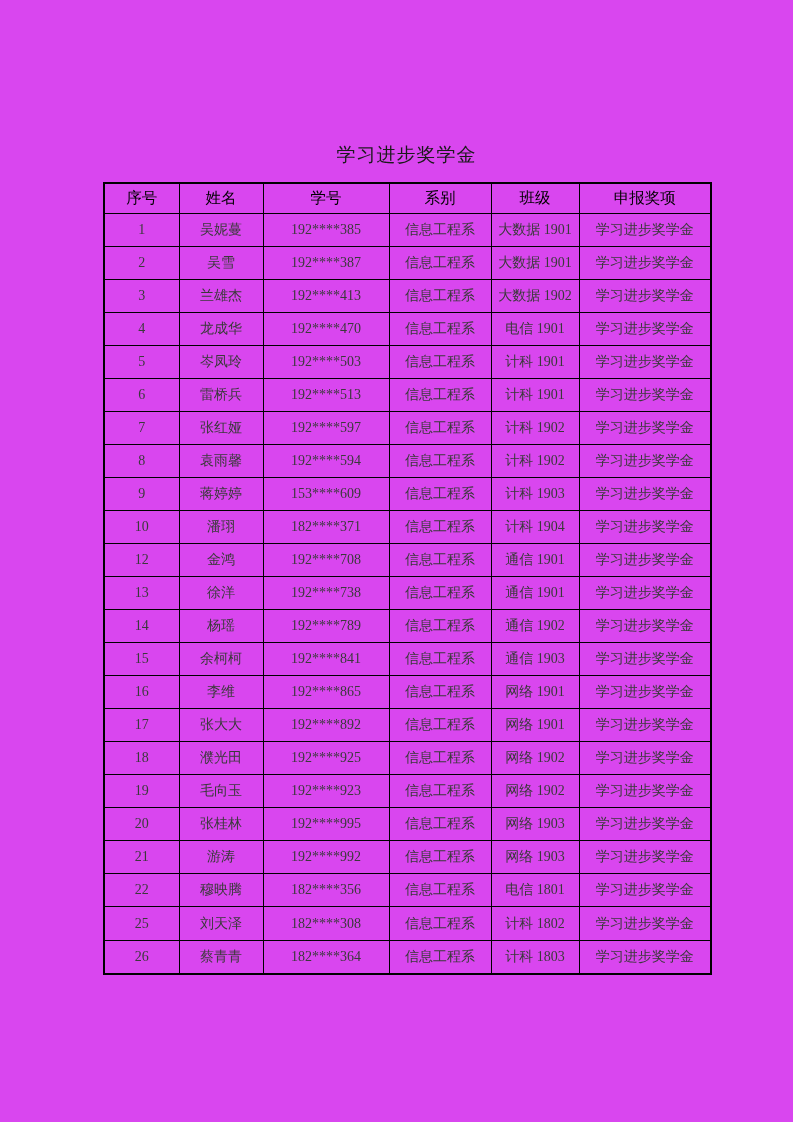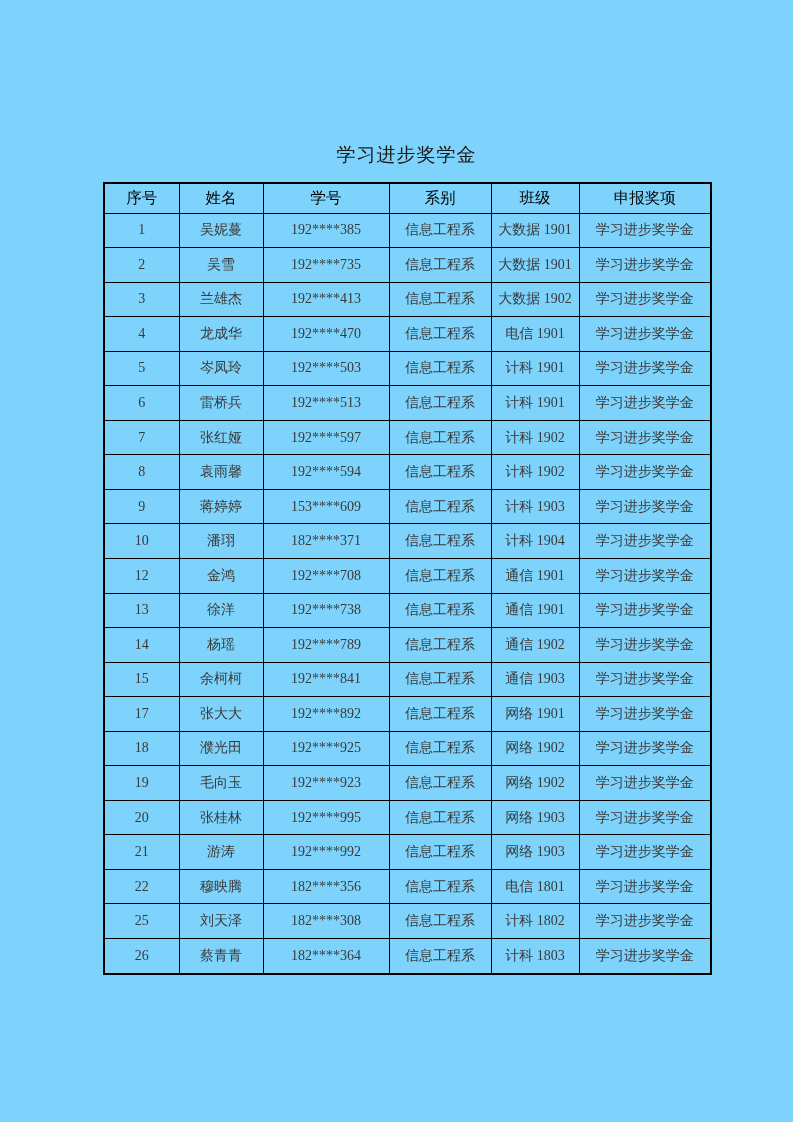--- a/index.html
+++ b/index.html
@@ -4,21 +4,21 @@
 <style>
   html, body {
     margin: 0;
     padding: 0;
     background: #ffffff;
   }
   .page {
     position: relative;
     width: 793px;
     height: 1122px;
-    background: #7dd3fc;
+    background: #d946ef;
     font-family: "Liberation Serif", "DejaVu Serif", serif;
     overflow: hidden;
   }
   .doc-title {
     position: absolute;
     top: 142px;
     left: 103px;
     width: 607px;
     text-align: center;
     font-size: 19px;
@@ -90,21 +90,21 @@
           <td>1</td>
           <td>吴妮蔓</td>
           <td>192****385</td>
           <td>信息工程系</td>
           <td>大数据 1901</td>
           <td>学习进步奖学金</td>
         </tr>
         <tr>
           <td>2</td>
           <td>吴雪</td>
-          <td>192****735</td>
+          <td>192****387</td>
           <td>信息工程系</td>
           <td>大数据 1901</td>
           <td>学习进步奖学金</td>
         </tr>
         <tr>
           <td>3</td>
           <td>兰雄杰</td>
           <td>192****413</td>
           <td>信息工程系</td>
           <td>大数据 1902</td>
@@ -192,20 +192,28 @@
         </tr>
         <tr>
           <td>15</td>
           <td>余柯柯</td>
           <td>192****841</td>
           <td>信息工程系</td>
           <td>通信 1903</td>
           <td>学习进步奖学金</td>
         </tr>
         <tr>
+          <td>16</td>
+          <td>李维</td>
+          <td>192****865</td>
+          <td>信息工程系</td>
+          <td>网络 1901</td>
+          <td>学习进步奖学金</td>
+        </tr>
+        <tr>
           <td>17</td>
           <td>张大大</td>
           <td>192****892</td>
           <td>信息工程系</td>
           <td>网络 1901</td>
           <td>学习进步奖学金</td>
         </tr>
         <tr>
           <td>18</td>
           <td>濮光田</td>

